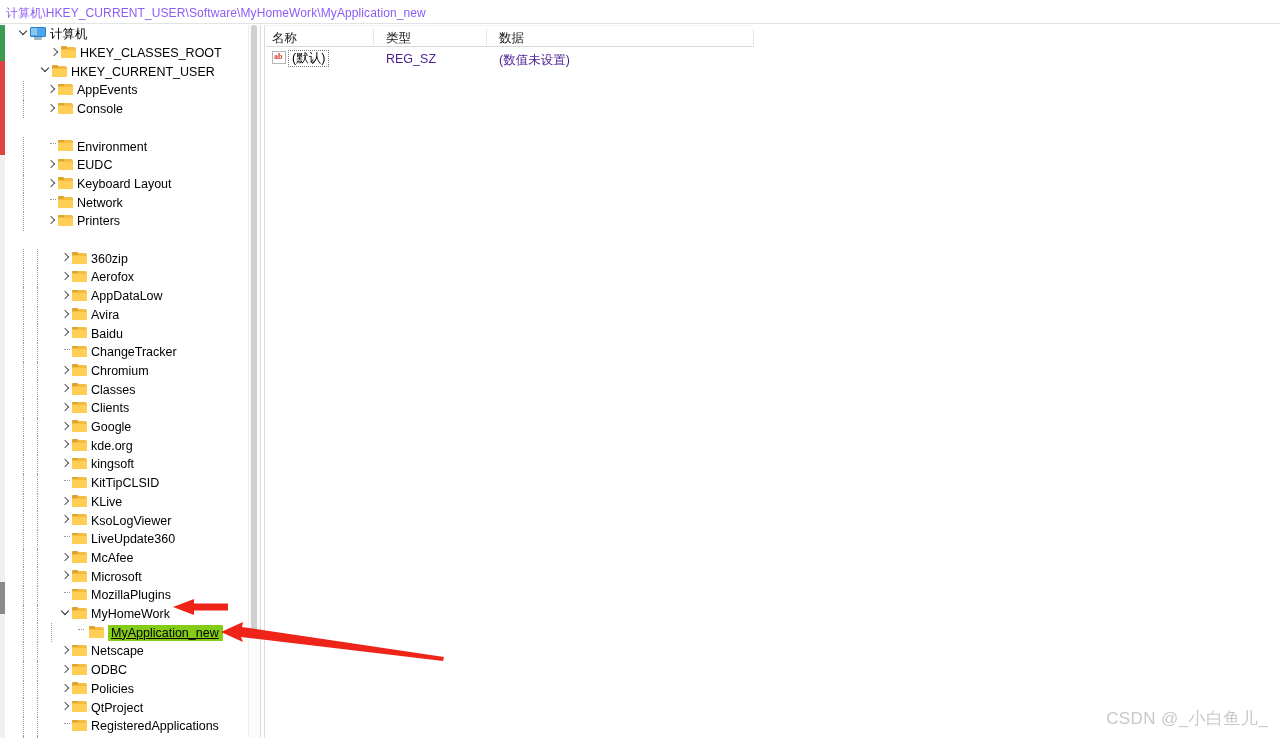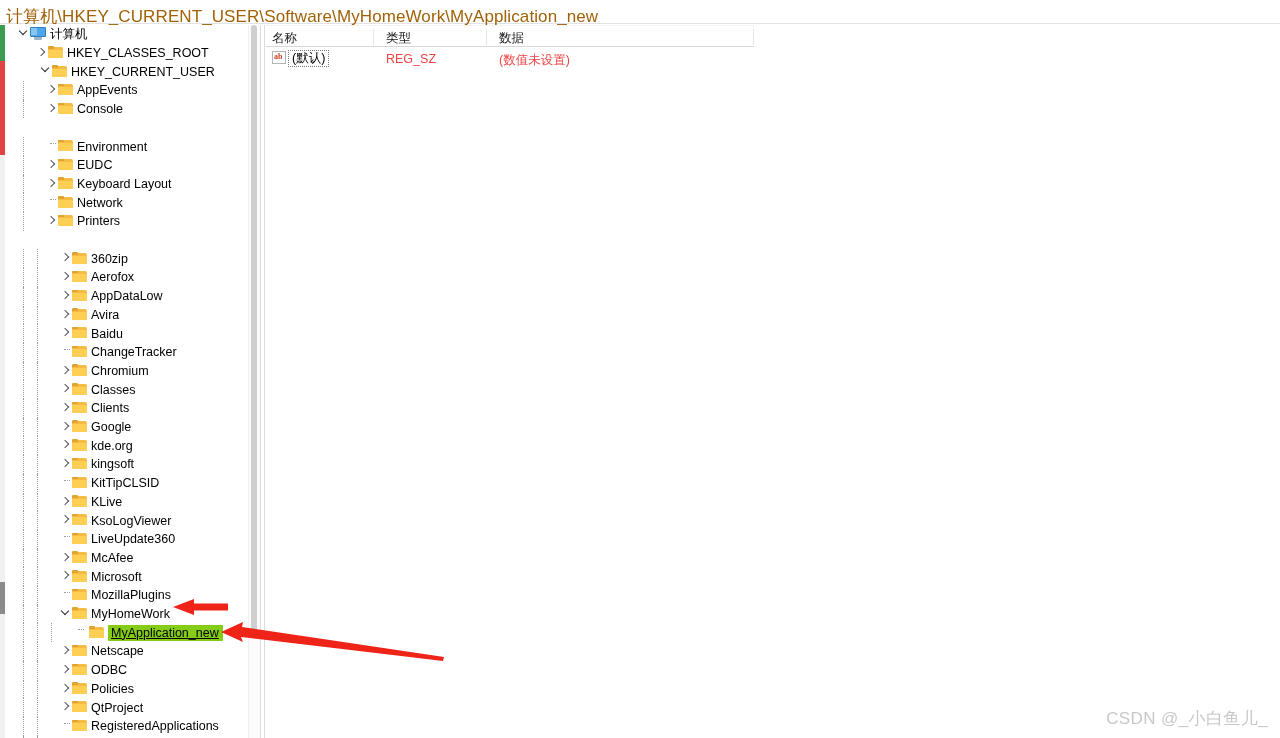--- a/index.html
+++ b/index.html
@@ -24,22 +24,22 @@
     position: absolute;
     left: 0; top: 0;
     width: 1280px; height: 24px;
     background: #ffffff;
     border-bottom: 1px solid #e3e3e3;
     box-sizing: border-box;
   }
   .addressbar .path {
     position: absolute;
     left: 6px; top: 5px;
-    font-size: 17px;
-    color: #a16207;
+    font-size: 12px;
+    color: #8b5cf6;
     white-space: nowrap;
     letter-spacing: 0.1px;
   }
 
   
   .edge-strip {
     position: absolute;
     left: 0; top: 25px;
     width: 5px; height: 713px;
     background: #c9c9c9;
@@ -296,21 +296,21 @@
     padding: 0 3px;
     font-size: 12.5px;
     border: 1px dotted #7a7a7a;
     line-height: 15px;
   }
   .value-row .type-cell,
   .value-row .data-cell {
     position: absolute;
     top: 3px;
     font-size: 12.5px;
-    color: #ef4444;
+    color: #4c1d95;
     white-space: nowrap;
   }
 
   
   .arrows {
     position: absolute;
     left: 0; top: 0;
     width: 1280px; height: 738px;
     pointer-events: none;
   }
@@ -334,21 +334,21 @@
 
 <div class="edge-strip">
   <div class="seg-green"></div>
   <div class="seg-red"></div>
   <div class="seg-gray"></div>
   <div class="thumb"></div>
 </div>
 
 <div class="tree-panel" id="tree-panel">
     <div class="tree-row" style="top: 0px; position: absolute; left: 0px; width: 242px;"><span style="display: inline-block; width: 10px;"></span><span class="tw chev-down"></span><span class="pcicon"><span class="screen"></span><span class="glare"></span><span class="stand"></span></span><span class="tree-label">计算机</span></div>
-    <div class="tree-row" style="top: 18.7px; position: absolute; left: 4px; width: 242px;"><span style="display: inline-block; width: 24px;"></span><span class="tw chev-right"></span><span class="folder"><span class="back"></span><span class="tab"></span><span class="front"></span></span><span class="tree-label">HKEY_CLASSES_ROOT</span></div>
+    <div class="tree-row" style="top: 18.7px; position: absolute; left: 17px; width: 242px;"><span style="display: inline-block; width: 24px;"></span><span class="tw chev-right"></span><span class="folder"><span class="back"></span><span class="tab"></span><span class="front"></span></span><span class="tree-label">HKEY_CLASSES_ROOT</span></div>
     <div class="tree-row" style="top: 37.4px; position: absolute; left: 8px; width: 242px;"><span style="display: inline-block; width: 24px;"></span><span class="tw chev-down"></span><span class="folder"><span class="back"></span><span class="tab"></span><span class="front"></span></span><span class="tree-label">HKEY_CURRENT_USER</span></div>
     <div class="tree-row" style="top: 56.1px; position: absolute; left: 0px; width: 242px;"><div class="guide" style="left: 17px;"></div><span style="display: inline-block; width: 38px;"></span><span class="tw chev-right"></span><span class="folder"><span class="back"></span><span class="tab"></span><span class="front"></span></span><span class="tree-label">AppEvents</span></div>
     <div class="tree-row" style="top: 74.8px; position: absolute; left: 0px; width: 242px;"><div class="guide" style="left: 17px;"></div><span style="display: inline-block; width: 38px;"></span><span class="tw chev-right"></span><span class="folder"><span class="back"></span><span class="tab"></span><span class="front"></span></span><span class="tree-label">Console</span></div>
     <div class="tree-row" style="top: 112.2px; position: absolute; left: 0px; width: 242px;"><div class="guide" style="left: 17px;"></div><span style="display: inline-block; width: 38px;"></span><span class="tw leaf"></span><span class="folder"><span class="back"></span><span class="tab"></span><span class="front"></span></span><span class="tree-label">Environment</span></div>
     <div class="tree-row" style="top: 130.9px; position: absolute; left: 0px; width: 242px;"><div class="guide" style="left: 17px;"></div><span style="display: inline-block; width: 38px;"></span><span class="tw chev-right"></span><span class="folder"><span class="back"></span><span class="tab"></span><span class="front"></span></span><span class="tree-label">EUDC</span></div>
     <div class="tree-row" style="top: 149.6px; position: absolute; left: 0px; width: 242px;"><div class="guide" style="left: 17px;"></div><span style="display: inline-block; width: 38px;"></span><span class="tw chev-right"></span><span class="folder"><span class="back"></span><span class="tab"></span><span class="front"></span></span><span class="tree-label">Keyboard Layout</span></div>
     <div class="tree-row" style="top: 168.3px; position: absolute; left: 0px; width: 242px;"><div class="guide" style="left: 17px;"></div><span style="display: inline-block; width: 38px;"></span><span class="tw leaf"></span><span class="folder"><span class="back"></span><span class="tab"></span><span class="front"></span></span><span class="tree-label">Network</span></div>
     <div class="tree-row" style="top: 187px; position: absolute; left: 0px; width: 242px;"><div class="guide" style="left: 17px;"></div><span style="display: inline-block; width: 38px;"></span><span class="tw chev-right"></span><span class="folder"><span class="back"></span><span class="tab"></span><span class="front"></span></span><span class="tree-label">Printers</span></div>
     <div class="tree-row" style="top: 224.4px; position: absolute; left: 0px; width: 242px;"><div class="guide" style="left: 17px;"></div><div class="guide" style="left: 31px;"></div><span style="display: inline-block; width: 52px;"></span><span class="tw chev-right"></span><span class="folder"><span class="back"></span><span class="tab"></span><span class="front"></span></span><span class="tree-label">360zip</span></div>
     <div class="tree-row" style="top: 243.1px; position: absolute; left: 0px; width: 242px;"><div class="guide" style="left: 17px;"></div><div class="guide" style="left: 31px;"></div><span style="display: inline-block; width: 52px;"></span><span class="tw chev-right"></span><span class="folder"><span class="back"></span><span class="tab"></span><span class="front"></span></span><span class="tree-label">Aerofox</span></div>

